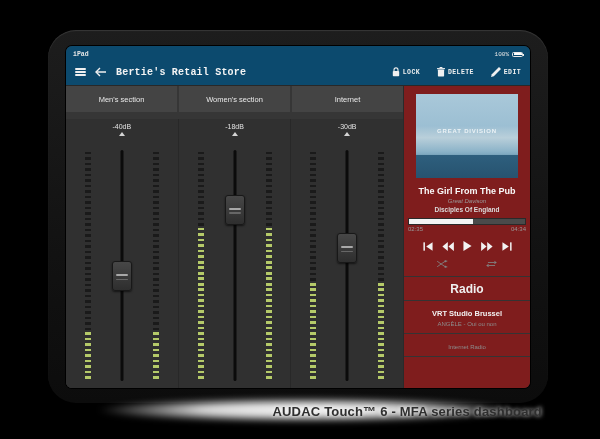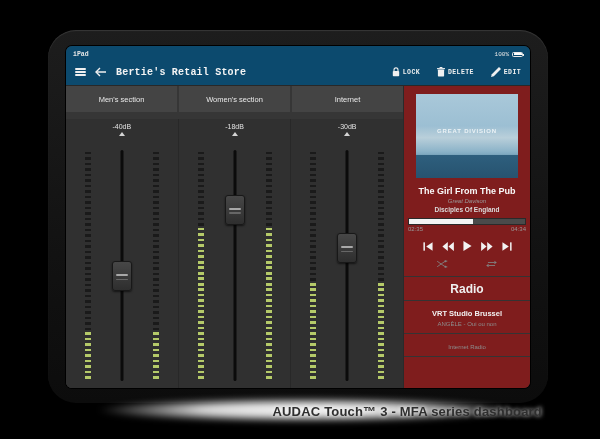--- a/index.html
+++ b/index.html
@@ -90,21 +90,21 @@
   .radio-header { margin-top:8px; border-top:1px solid #333; border-bottom:1px solid #333;
                   padding:4.5px 0; text-align:center; font-size:12px; font-weight:bold; color:#f0f0f0; }
   .station { padding:8px 8px 6px; text-align:center; border-bottom:1px solid #343434; cursor:pointer; }
   .station-name { font-size:7.5px; font-weight:bold; color:#f2f2f2; }
   .station-sub { margin-top:2.5px; font-size:6px; color:#8d8d8d; }
 </style>
 </head>
 <body>
 
 <div class="glow"></div>
-<div class="caption">AUDAC Touch™ 3 - MFA series dashboard</div>
+<div class="caption">AUDAC Touch™ 6 - MFA series dashboard</div>
 
 <div class="tablet">
   <div class="screen">
 
     <div class="top-chrome">
       <div class="status-bar">
         <span class="status-left">iPad</span>
         <span class="status-right">
           <span class="battery-label">100%</span>
           <span class="battery"></span>

